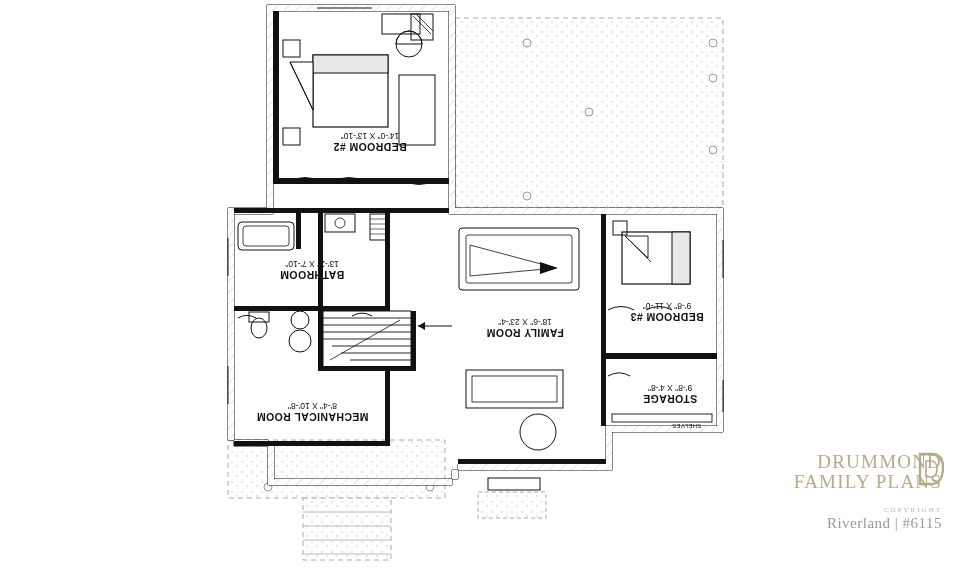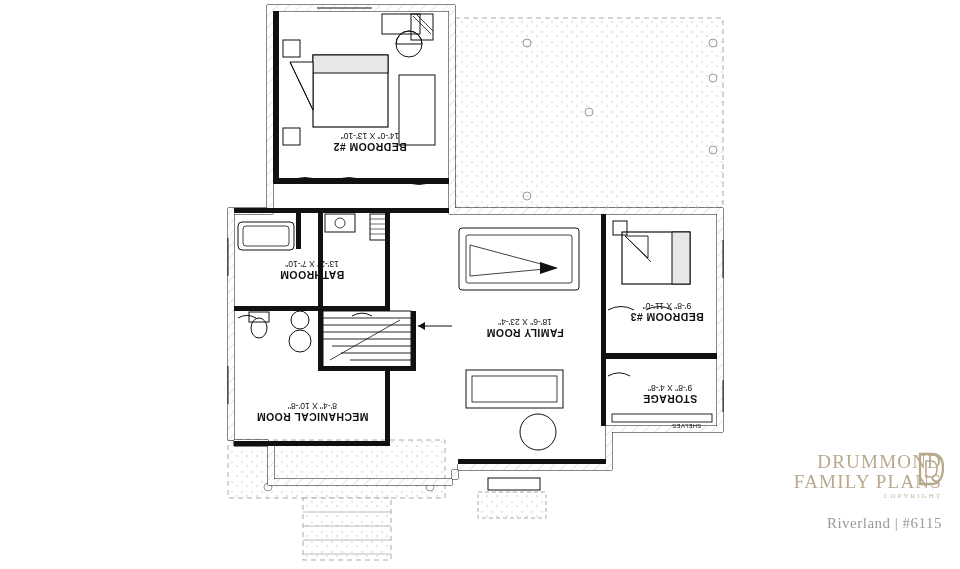--- a/index.html
+++ b/index.html
@@ -63,21 +63,21 @@
     font-size: 19px;
     letter-spacing: 1.2px;
     line-height: 1.05;
     color: #b9a98c;
   }
   #logo .l3 {
     font-family: "Liberation Serif", serif;
     font-size: 7px;
     letter-spacing: 2px;
     color: #c2b59b;
-    margin-top: 0;
+    margin-top: 14px;
   }
   #logo .mark {
     position: absolute;
     right: -2px;
     top: 0px;
     width: 26px;
     height: 34px;
   }
   #planname {
     position: absolute;

